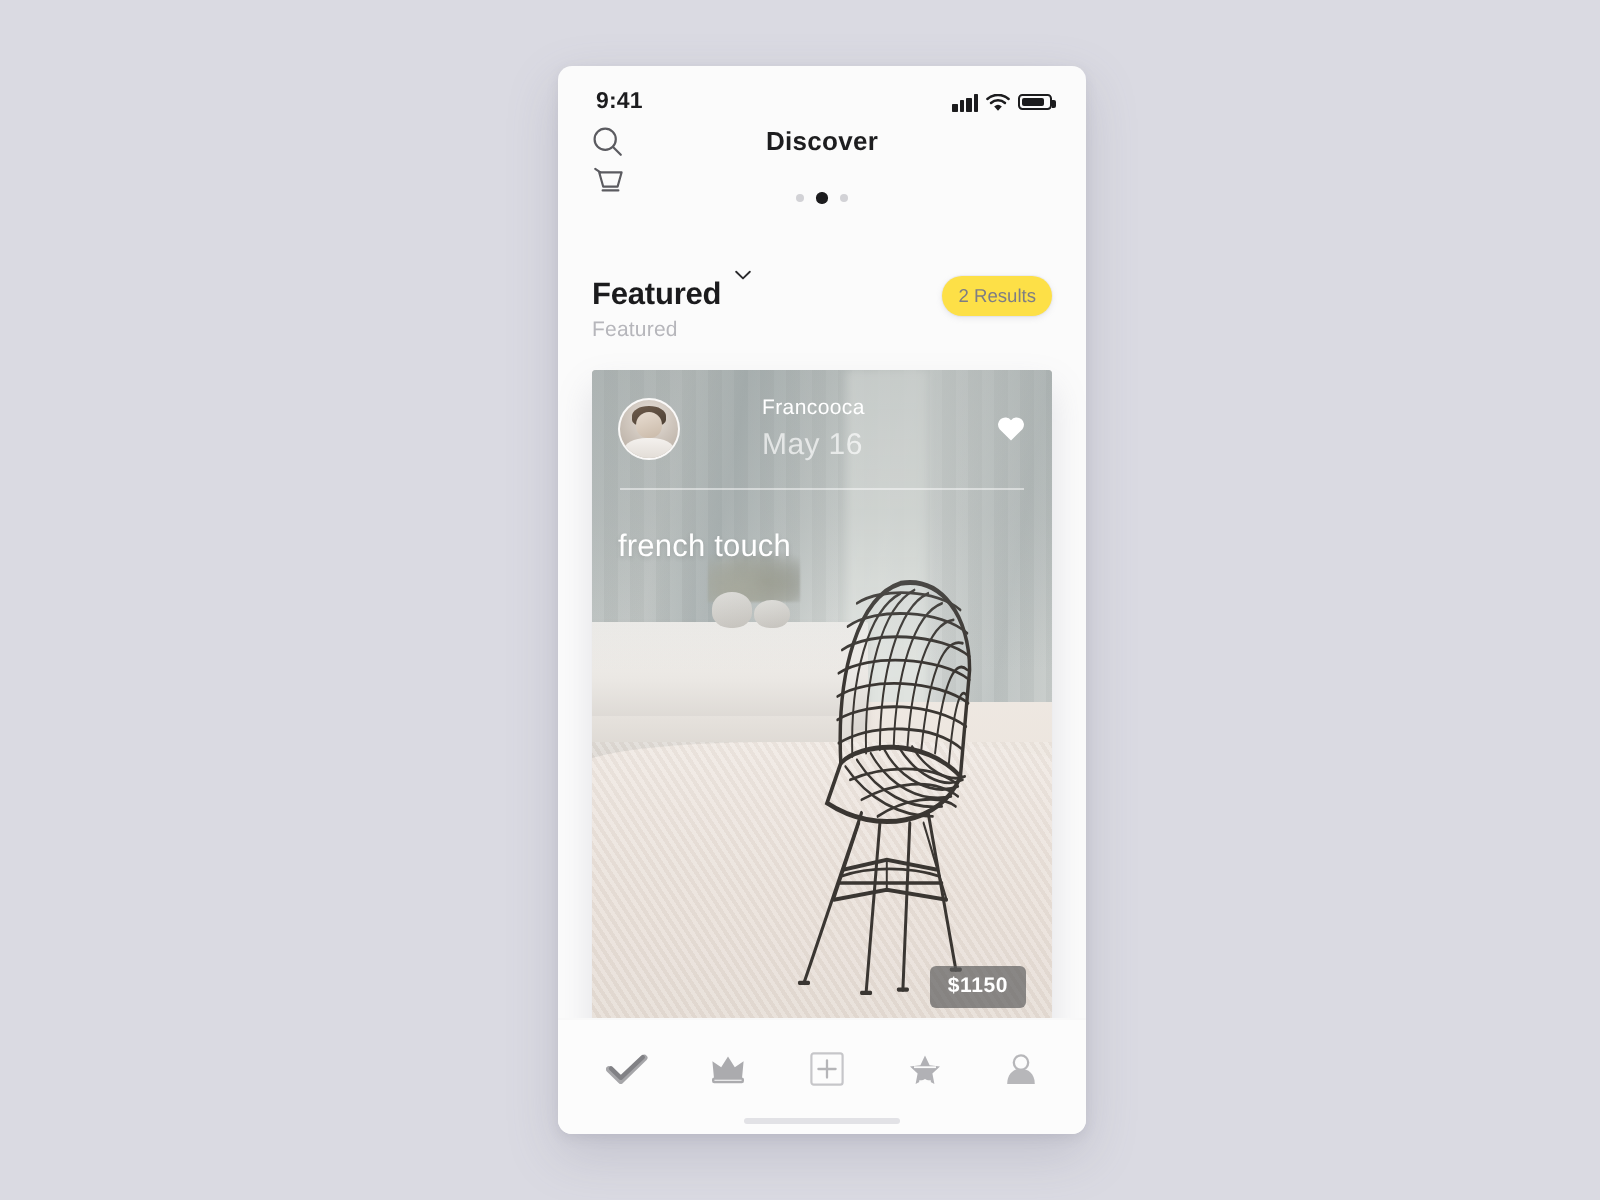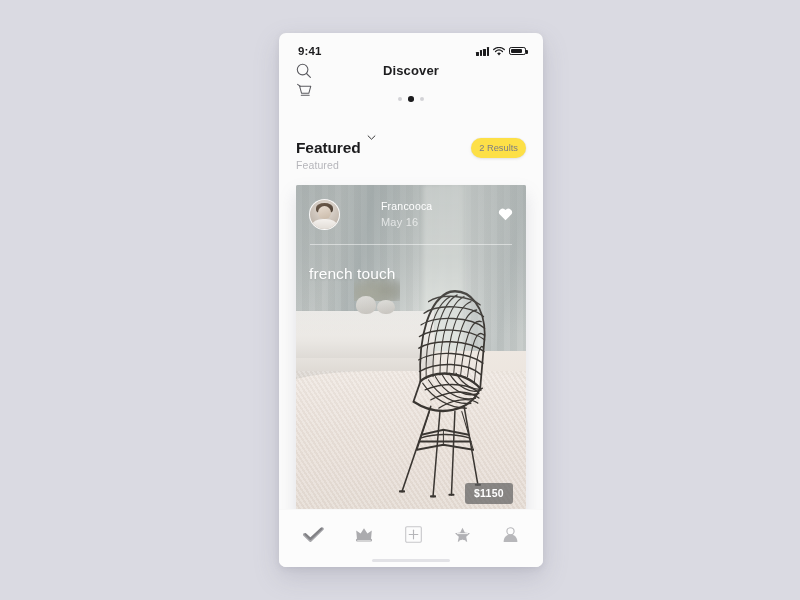--- a/index.html
+++ b/index.html
@@ -181,21 +181,21 @@
     border-radius:50% 50% 30% 30%;
     background:linear-gradient(160deg,#6e5c4c,#4c3f34);
   }
   .avatar .body{
     position:absolute; left:8%; top:66%; width:84%; height:44%;
     border-radius:46% 46% 0 0;
     background:linear-gradient(180deg,#f4f1ee,#ddd7d0);
   }
   .poster-meta { margin-left:11px; line-height:1; }
   .poster-name { font-size:10.5px; color:#ffffff; letter-spacing:.2px; }
-  .poster-date { font-size:11px; color:rgba(255,255,255,.66); margin-top:5px; letter-spacing:.2px; }
+  .poster-date { font-size:15px; color:rgba(255,255,255,.66); margin-top:5px; letter-spacing:.2px; }
   .heart { margin-left:auto; cursor:pointer; line-height:0; }
   .divider{ height:1px; background:rgba(255,255,255,.48); margin:14px 1px 0 1px; }
 
   .card-title-wrap{ margin-top:20px; }
   .card-title{
     font-size:15.5px; color:#ffffff; font-weight:normal; letter-spacing:.1px;
     text-shadow:0 1px 2px rgba(90,95,95,.22);
   }
   .card-sub{
     font-family:"Liberation Serif", serif;

